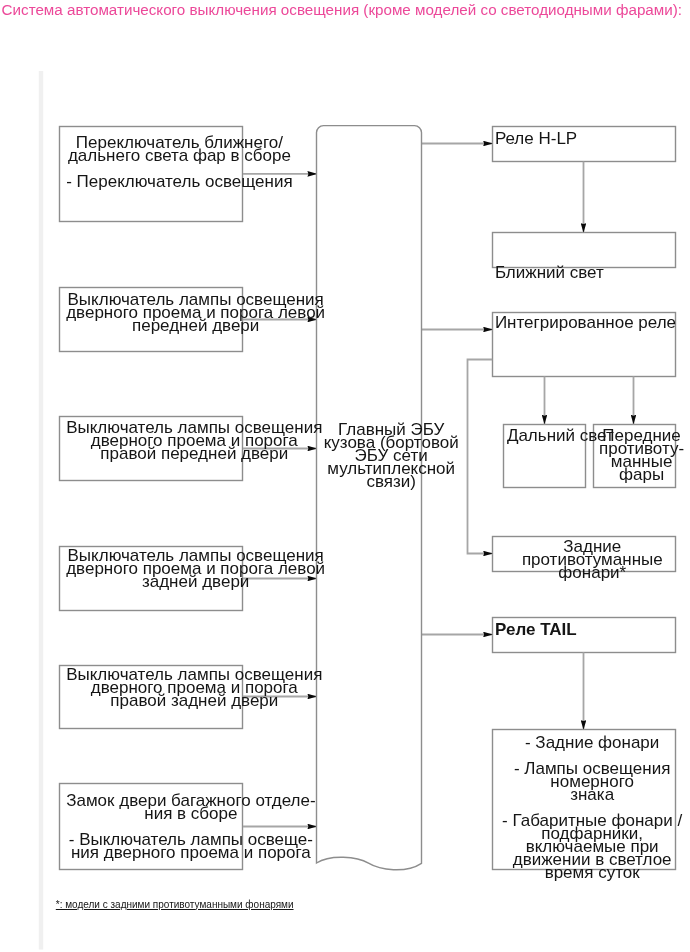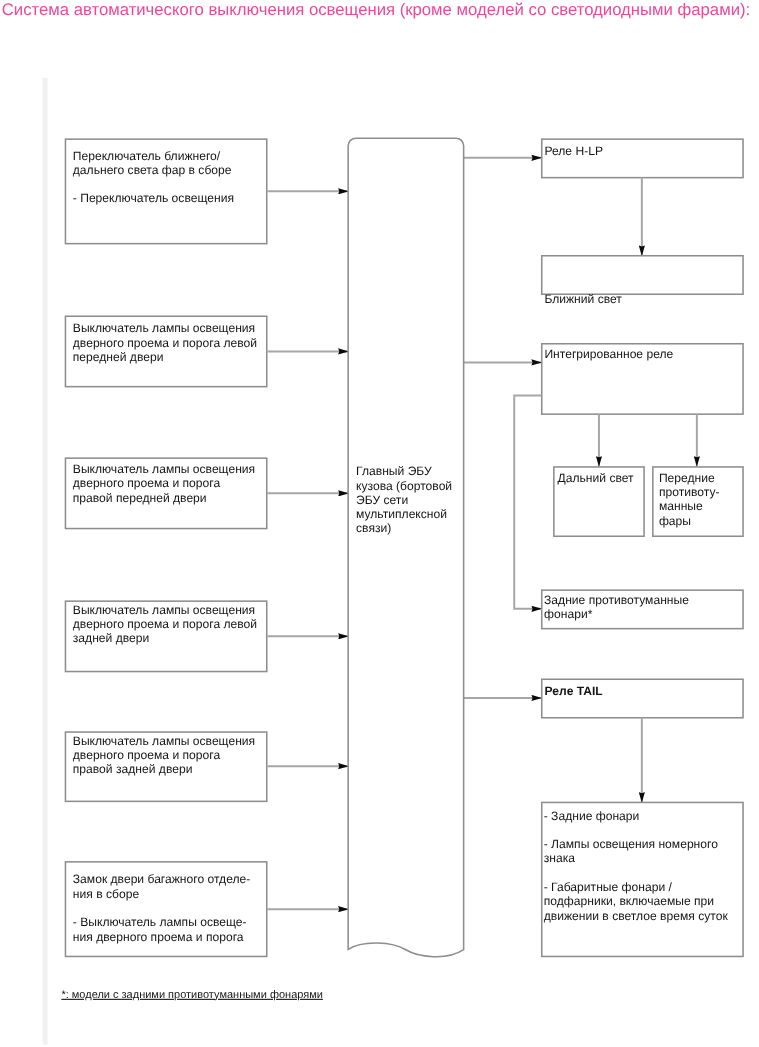--- a/index.html
+++ b/index.html
@@ -51,23 +51,24 @@
   svg.layer {
     position: absolute;
     left: 0; top: 0;
     width: 690px;
     height: 952px;
   }
   .nodetext {
     position: absolute;
     transform: translateZ(0);
     color: #151515;
-    font-size: 11px;
+    font-size: 17px;
     line-height: 13.05px;
     white-space: pre-line;
+    text-align: center;
   }
 </style>
 </head>
 <body>
 
 <div id="page">
 
   <div class="title">Система автоматического выключения освещения (кроме моделей со светодиодными фарами):</div>
 
   <svg class="layer" viewBox="0 0 690 952">

